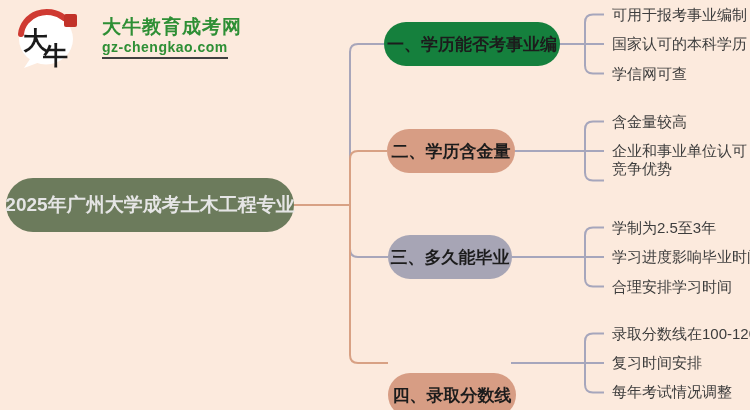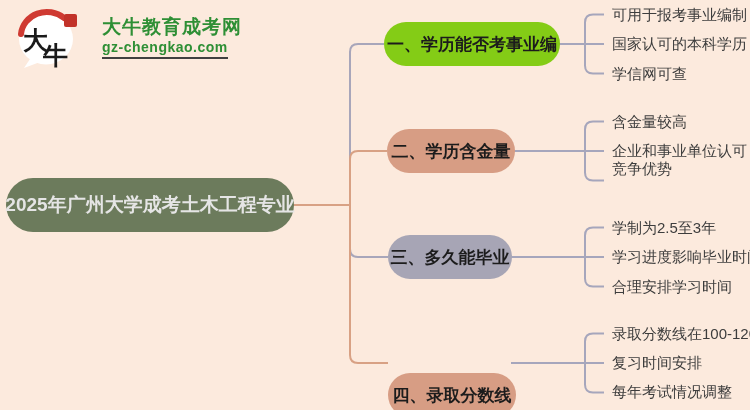--- a/index.html
+++ b/index.html
@@ -74,21 +74,21 @@
       <text x="27" y="56" font-size="25" font-weight="bold" fill="#1a1a1a" font-family="DejaVu Serif,serif">牛</text>
     </svg>
     <div class="logo-text">
       <div class="site-name">大牛教育成考网</div>
       <div class="site-url">gz-chengkao.com</div>
     </div>
   </div>
 
   <div class="root-node" style="background-color: rgb(108, 123, 92);">2025年广州大学成考土木工程专业</div>
 
-  <div class="pill b1" style="background-color: #84cc16;">一、学历能否考事业编</div>
+  <div class="pill b1" style="background-color: #15803d;">一、学历能否考事业编</div>
   <div class="pill b2" style="background-color: rgb(215, 157, 132);">二、学历含金量</div>
   <div class="pill b3" style="background-color: rgb(167, 165, 181);">三、多久能毕业</div>
   <div class="pill b4" style="background-color: rgb(215, 157, 132); margin-top: 32px;">四、录取分数线</div>
 
   <div class="leaf b1 i1">可用于报考事业编制</div>
   <div class="leaf b1 i2">国家认可的本科学历</div>
   <div class="leaf b1 i3">学信网可查</div>
 
   <div class="leaf b2 i1">含金量较高</div>
   <div class="leaf b2 i2">企业和事业单位认可</div>

